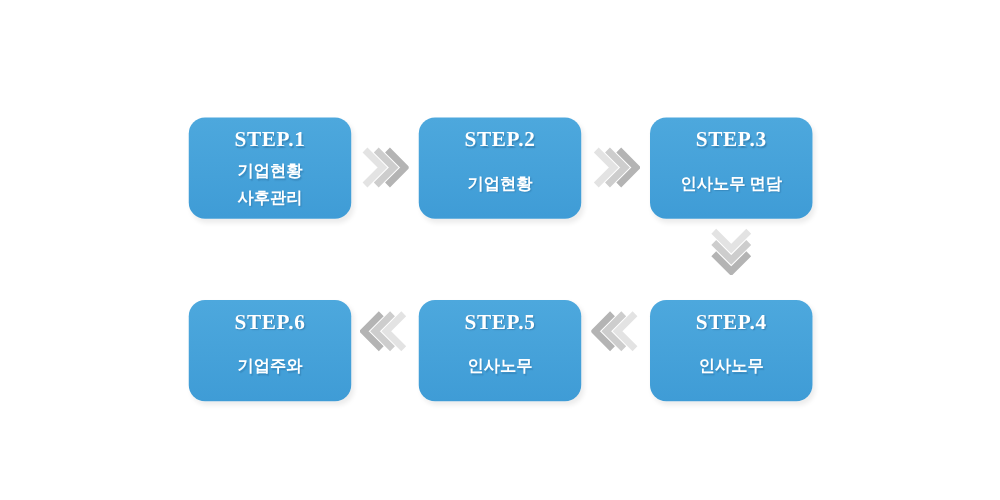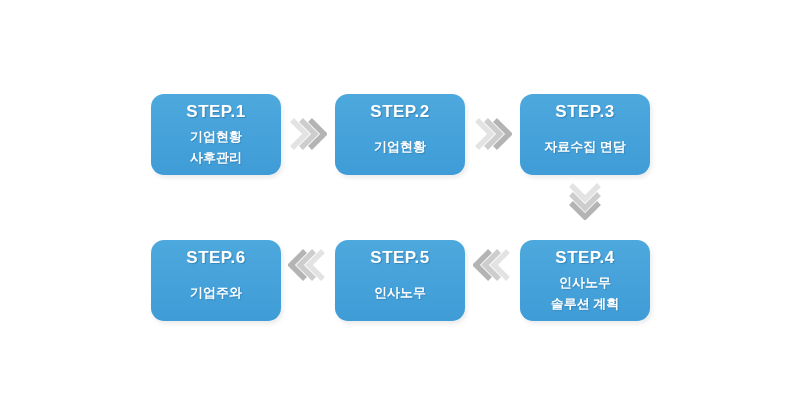--- a/index.html
+++ b/index.html
@@ -5,20 +5,21 @@
   html,body{margin:0;padding:0;background:#ffffff;}
   body{width:800px;height:400px;overflow:hidden;font-family:"Liberation Sans","DejaVu Sans",sans-serif;}
   .stage{position:relative;width:800px;height:400px;background:#ffffff;}
 
   .box{
     position:absolute;width:130px;height:81px;box-sizing:border-box;
     background:linear-gradient(180deg,var(--box-top,#4DA8DD) 0%,var(--box-bottom,#3F9CD6) 100%);
     border-radius:13px;color:var(--text,#ffffff);
     display:flex;flex-direction:column;align-items:center;padding-top:8px;
     box-shadow:2px 3px 4px rgba(0,0,0,0.08);
+    font-family:Liberation Serif, serif;
   }
   .r1{top:94px}.r2{top:240px}
   .c1{left:151px}.c2{left:335px}.c3{left:520px}
 
   .step{
     font-size:17px;font-weight:bold;letter-spacing:.5px;
     height:20px;line-height:20px;
     text-shadow:1px 1px 1px rgba(0,40,80,0.25);
   }
   .desc{flex:1;display:flex;flex-direction:column;justify-content:center;width:100%;padding-bottom:4px;}
@@ -61,36 +62,35 @@
 
   <svg class="chev" style="left:474px;top:117px;" viewBox="0 0 38 34">
     <polyline class="p1" points="3,3 17,17 3,31"></polyline>
     <polyline class="p2" points="12,3 26,17 12,31"></polyline>
     <polyline class="p3" points="21,3 35,17 21,31"></polyline>
   </svg>
 
   <div class="box r1 c3">
     <div class="step">STEP.3</div>
     <div class="desc">
-      <div class="kline">자료수집 면담</div>
+      <div class="kline">인사노무 면담</div>
 
     </div>
   </div>
 
   <svg class="chev down" style="left:566px;top:184px;" viewBox="0 0 38 34">
     <polyline class="p1" points="3,3 17,17 3,31"></polyline>
     <polyline class="p2" points="12,3 26,17 12,31"></polyline>
     <polyline class="p3" points="21,3 35,17 21,31"></polyline>
   </svg>
 
   <div class="box r2 c3">
     <div class="step">STEP.4</div>
     <div class="desc">
       <div class="kline">인사노무</div>
-      <div class="kline">솔루션 계획</div>
     </div>
   </div>
 
   <svg class="chev left" style="left:473px;top:248px;" viewBox="0 0 38 34">
     <polyline class="p1" points="3,3 17,17 3,31"></polyline>
     <polyline class="p2" points="12,3 26,17 12,31"></polyline>
     <polyline class="p3" points="21,3 35,17 21,31"></polyline>
   </svg>
 
   <div class="box r2 c2">

